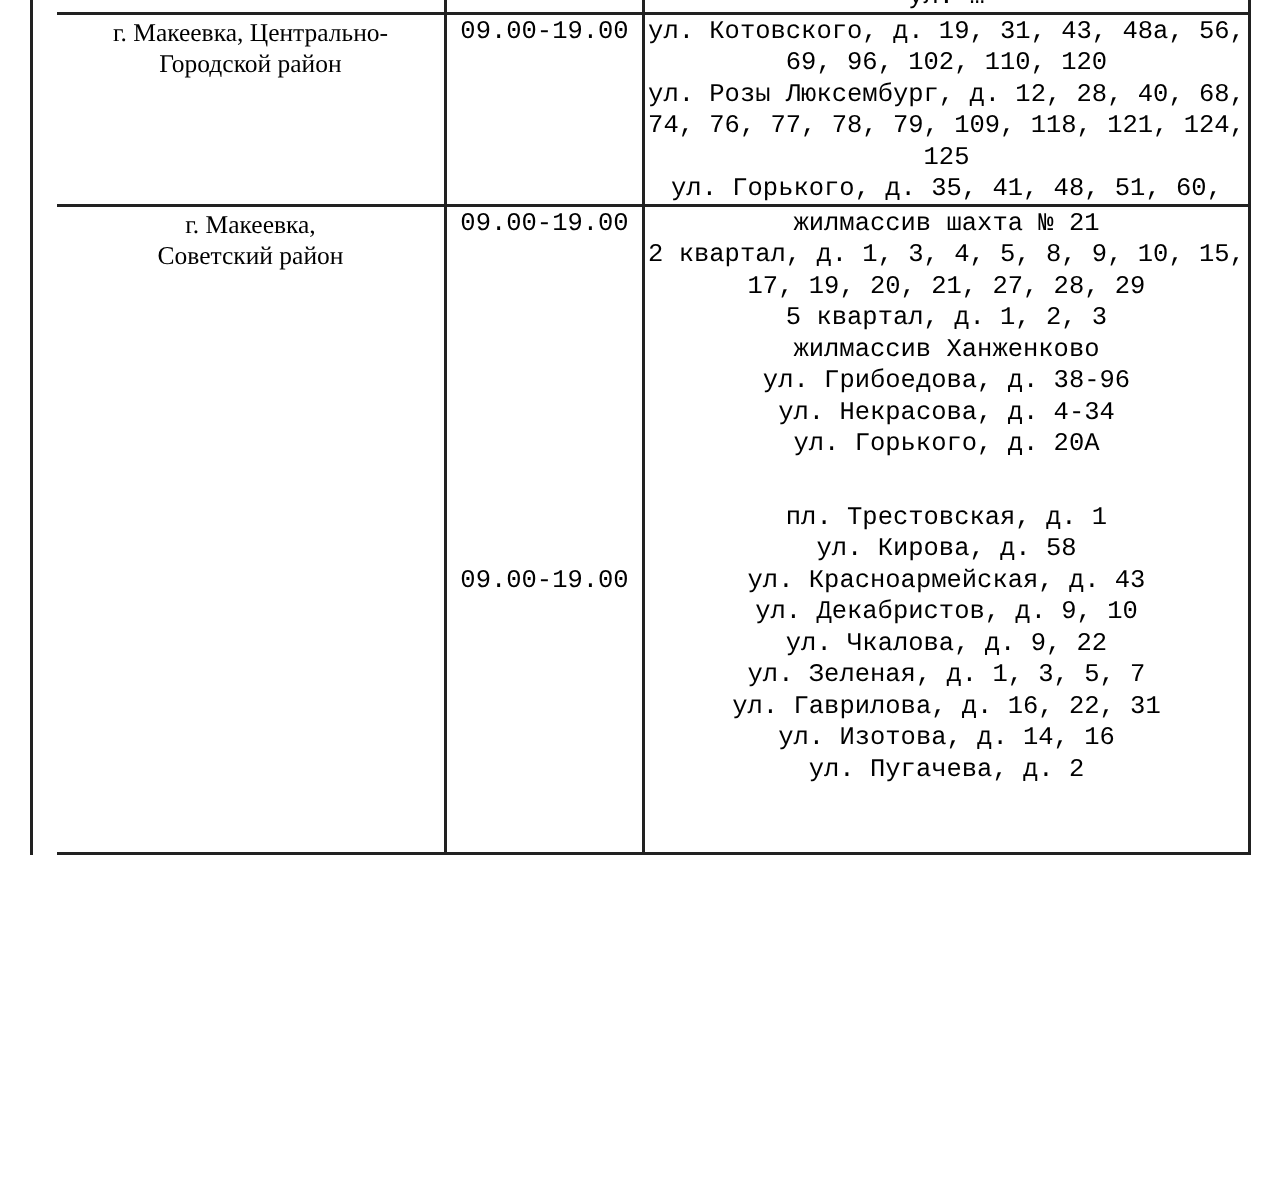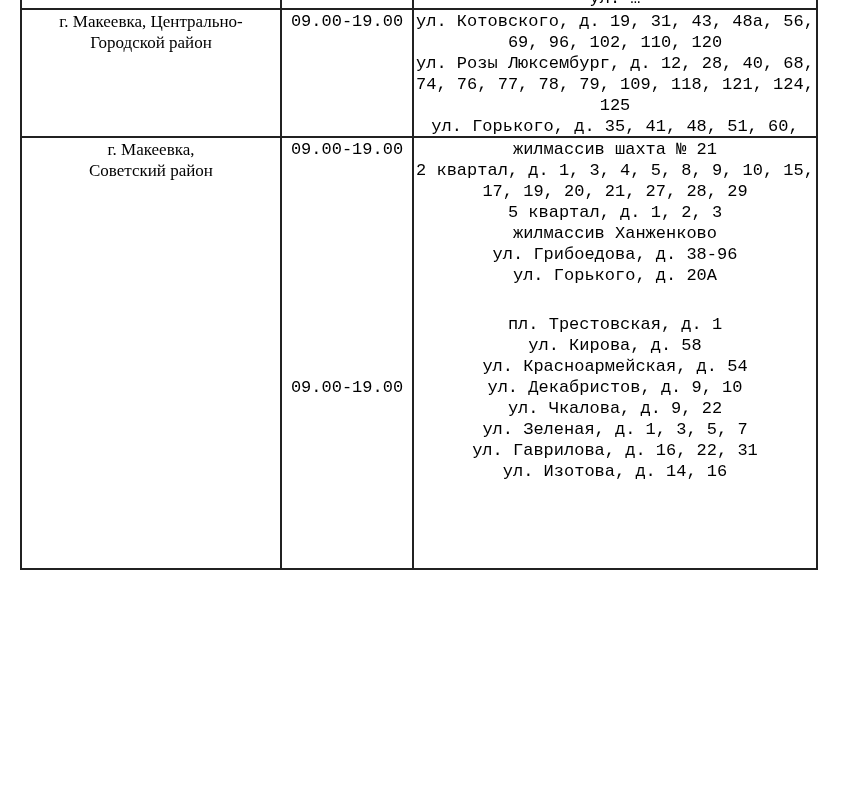--- a/index.html
+++ b/index.html
@@ -13,20 +13,21 @@
     overflow: hidden;
     font-family: "Liberation Serif", "DejaVu Serif", serif;
     color: #000000;
     font-size: 17px;
   }
   .tbl {
     margin-left: 20px;
     width: 794px;
     border-left: 2px solid #212121;
     border-right: 2px solid #212121;
+    padding-left: 16px;
   }
   .row {
     display: grid;
     grid-template-columns: 258px 132px 404px;
     border-bottom: 2px solid #212121;
   }
   .cell {
     box-sizing: border-box;
     text-align: center;
     line-height: 21px;
@@ -91,28 +92,30 @@
       <span class="time">09.00-19.00</span>
       <span class="time time-second">09.00-19.00</span>
     </div>
     <div class="cell">
       <div>
         <span class="addr-line">жилмассив шахта № 21</span>
         <span class="addr-line">2 квартал, д. 1, 3, 4, 5, 8, 9, 10, 15, 17, 19, 20, 21, 27, 28, 29</span>
         <span class="addr-line">5 квартал, д. 1, 2, 3</span>
         <span class="addr-line">жилмассив Ханженково</span>
         <span class="addr-line">ул. Грибоедова, д. 38-96</span>
+        <span class="addr-line">ул. Некрасова, д. 4-34</span>
         <span class="addr-line">ул. Горького, д. 20А</span>
       </div>
       <div class="addr-group-second">
         <span class="addr-line">пл. Трестовская, д. 1</span>
         <span class="addr-line">ул. Кирова, д. 58</span>
-        <span class="addr-line">ул. Красноармейская, д. 54</span>
+        <span class="addr-line">ул. Красноармейская, д. 43</span>
         <span class="addr-line">ул. Декабристов, д. 9, 10</span>
         <span class="addr-line">ул. Чкалова, д. 9, 22</span>
         <span class="addr-line">ул. Зеленая, д. 1, 3, 5, 7</span>
         <span class="addr-line">ул. Гаврилова, д. 16, 22, 31</span>
         <span class="addr-line">ул. Изотова, д. 14, 16</span>
+        <span class="addr-line">ул. Пугачева, д. 2</span>
       </div>
     </div>
   </div>
 
 </div>
 
 </body></html>

